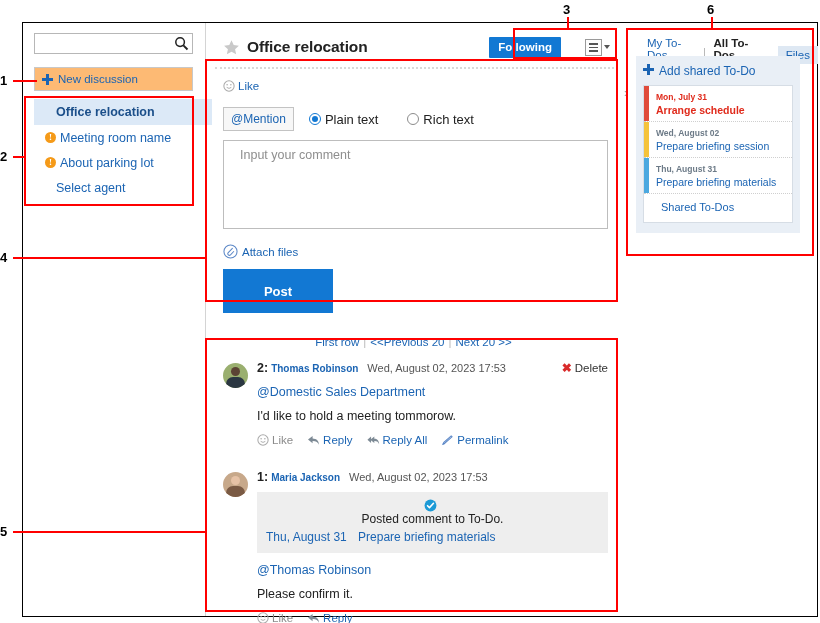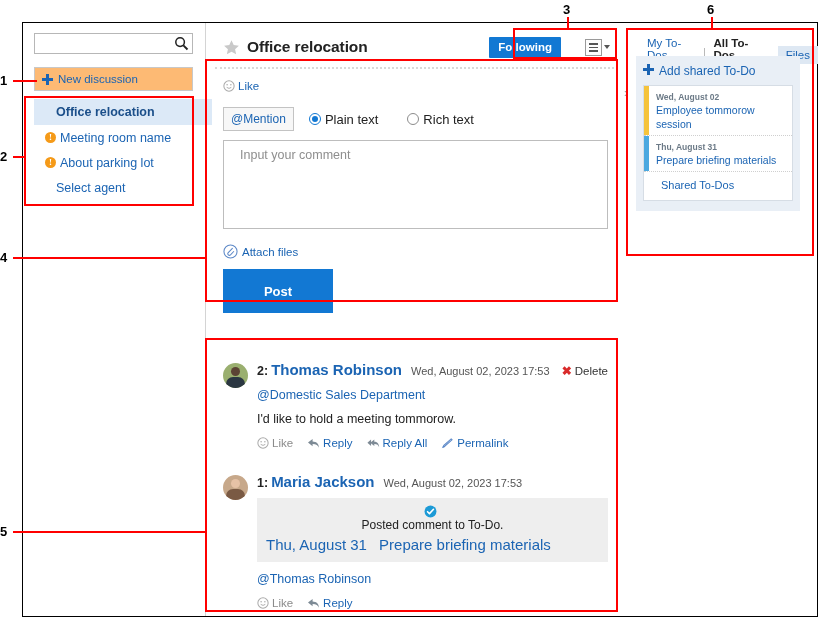--- a/index.html
+++ b/index.html
@@ -330,21 +330,21 @@
   }
   .avatar.a-maria .head { background: #e6c2a6; }
   .avatar .body {
     position: absolute; left: 3px; top: 14px; width: 19px; height: 13px;
     border-radius: 7px 7px 0 0; background: #2b3742;
   }
   .avatar.a-maria .body { background: #7a5a44; }
   .c-body { flex: 1; min-width: 0; }
   .c-head { display: flex; align-items: baseline; }
   .c-num { font-weight: bold; font-size: 12.5px; color: #222; margin-right: 3px; }
-  .c-name { font-weight: bold; font-size: 15px; color: #1b64b3; cursor: pointer; }
+  .c-name { font-weight: bold; font-size: 10px; color: #1b64b3; cursor: pointer; }
   .c-date { font-size: 11px; color: #555; margin-left: 9px; }
   .c-delete {
     margin-left: auto;
     display: flex; align-items: center;
     font-size: 11.5px; color: #333; cursor: pointer;
   }
   .x-icon { color: #d92b2b; font-weight: bold; margin-right: 3px; font-size: 12px; }
   .c-mention { color: #1b64b3; font-size: 12.5px; margin-top: 10px; }
   .c-text { font-size: 12.5px; color: #222; margin-top: 10px; }
   .c-actions { display: flex; align-items: center; gap: 14px; margin-top: 11px; }
@@ -354,21 +354,21 @@
   .arrow-icon { width: 13px; height: 11px; margin-right: 3px; flex: none; }
   .pen-icon { width: 13px; height: 11px; margin-right: 3px; flex: none; }
 
   .todo-quote {
     background: #eeeeee;
     padding: 7px 9px 9px 9px;
     margin-top: 8px;
   }
   .tq-line1 { display: flex; align-items: center; font-size: 12px; color: #222; flex-direction: column; }
   .check-icon { width: 13px; height: 13px; margin-right: 4px; flex: none; }
-  .tq-line2 { margin-top: 4px; font-size: 15px; }
+  .tq-line2 { margin-top: 4px; font-size: 12px; }
   .tq-date { color: #1b64b3; }
   .tq-title { color: #1b64b3; margin-left: 8px; }
 
   
   .todo-tabs {
     position: absolute;
     left: 18px; top: 11px;
     display: flex; align-items: flex-end;
   }
   .todo-tab {
@@ -542,20 +542,23 @@
         <svg class="clip-icon" viewBox="0 0 16 16">
           <circle cx="8" cy="8" r="7" fill="none" stroke="#5b87c7" stroke-width="1.1"></circle>
           <path d="M10 4.6 L5.6 9.2 a1.7 1.7 0 0 0 2.4 2.4 L11.4 8" fill="none" stroke="#5b87c7" stroke-width="1.1" stroke-linecap="round"></path>
         </svg>
         <span class="link-blue">Attach files</span>
       </div>
 
       <button class="post-btn">Post</button>
     </div>
 
+    <div class="pager">
+      <a>First row</a><span class="sep">|</span><a>&lt;&lt;Previous 20</a><span class="sep">|</span><a>Next 20 &gt;&gt;</a>
+    </div>
 
     <div class="comments">
 
       <div class="comment">
         <div class="avatar a-thomas">
           <span class="head"></span>
             <span class="body"></span>
         </div>
         <div class="c-body">
           <div class="c-head">
@@ -623,20 +626,21 @@
               </svg>
               <span>Posted comment to To-Do.</span>
             </div>
             <div class="tq-line2">
               <span class="tq-date">Thu, August 31</span>
               <span class="tq-title">Prepare briefing materials</span>
             </div>
           </div>
 
           <div class="c-mention">@Thomas Robinson</div>
+          <div class="c-text">Please confirm it.</div>
           <div class="c-actions">
             <span class="act disabled">
               <svg class="smiley-icon" viewBox="0 0 14 14">
                 <circle cx="7" cy="7" r="6" fill="none" stroke="#aaaaaa" stroke-width="1.2"></circle>
                 <circle cx="4.8" cy="5.5" r="0.9" fill="#aaaaaa"></circle>
                 <circle cx="9.2" cy="5.5" r="0.9" fill="#aaaaaa"></circle>
                 <path d="M4.3 8.6 Q7 11 9.7 8.6" fill="none" stroke="#aaaaaa" stroke-width="1.1"></path>
               </svg>
               <span class="lbl">Like</span>
             </span>
@@ -664,25 +668,32 @@
 
     <span class="panel-collapse">›</span>
 
     <div class="todo-panel">
       <div class="add-todo">
         <span class="plus-icon"></span>
         <span class="lbl">Add shared To-Do</span>
       </div>
 
       <div class="todo-card">
+        <div class="todo-row overdue">
+          <span class="todo-bar red"></span>
+          <span class="todo-txt">
+            <span class="todo-date">Mon, July 31</span><br>
+            <span class="todo-name">Arrange schedule</span>
+          </span>
+        </div>
         <div class="todo-row">
           <span class="todo-bar yellow"></span>
           <span class="todo-txt">
             <span class="todo-date">Wed, August 02</span><br>
-            <span class="todo-name">Employee tommorow session</span>
+            <span class="todo-name">Prepare briefing session</span>
           </span>
         </div>
         <div class="todo-row">
           <span class="todo-bar blue"></span>
           <span class="todo-txt">
             <span class="todo-date">Thu, August 31</span><br>
             <span class="todo-name">Prepare briefing materials</span>
           </span>
         </div>
         <div class="todo-row plain">

